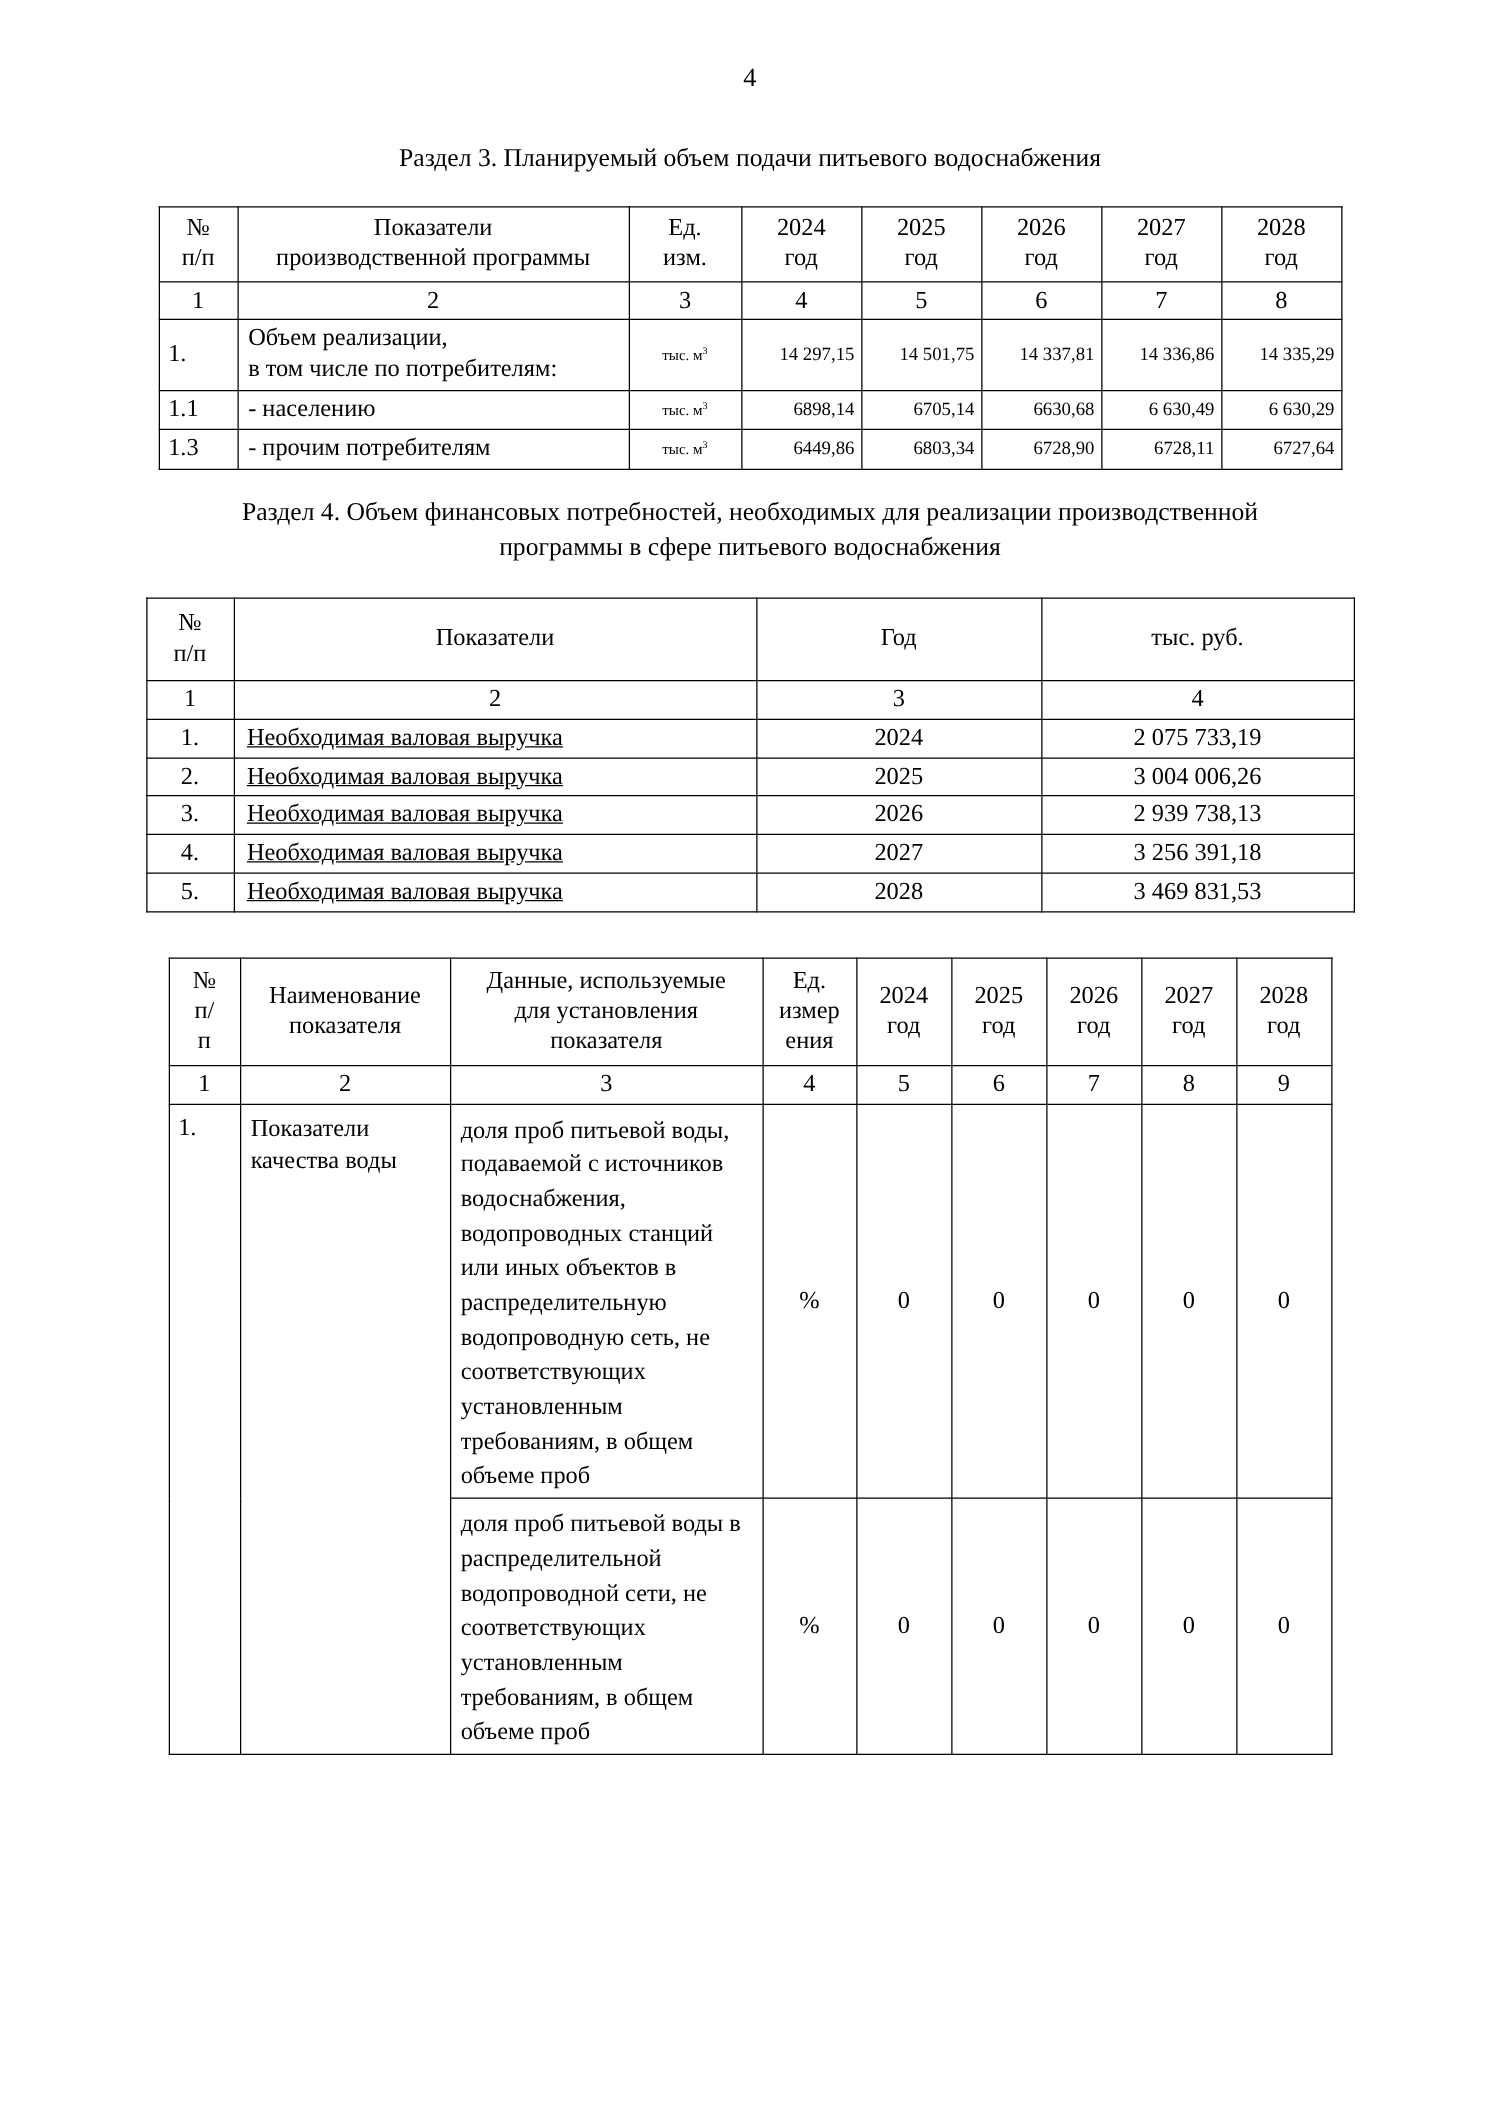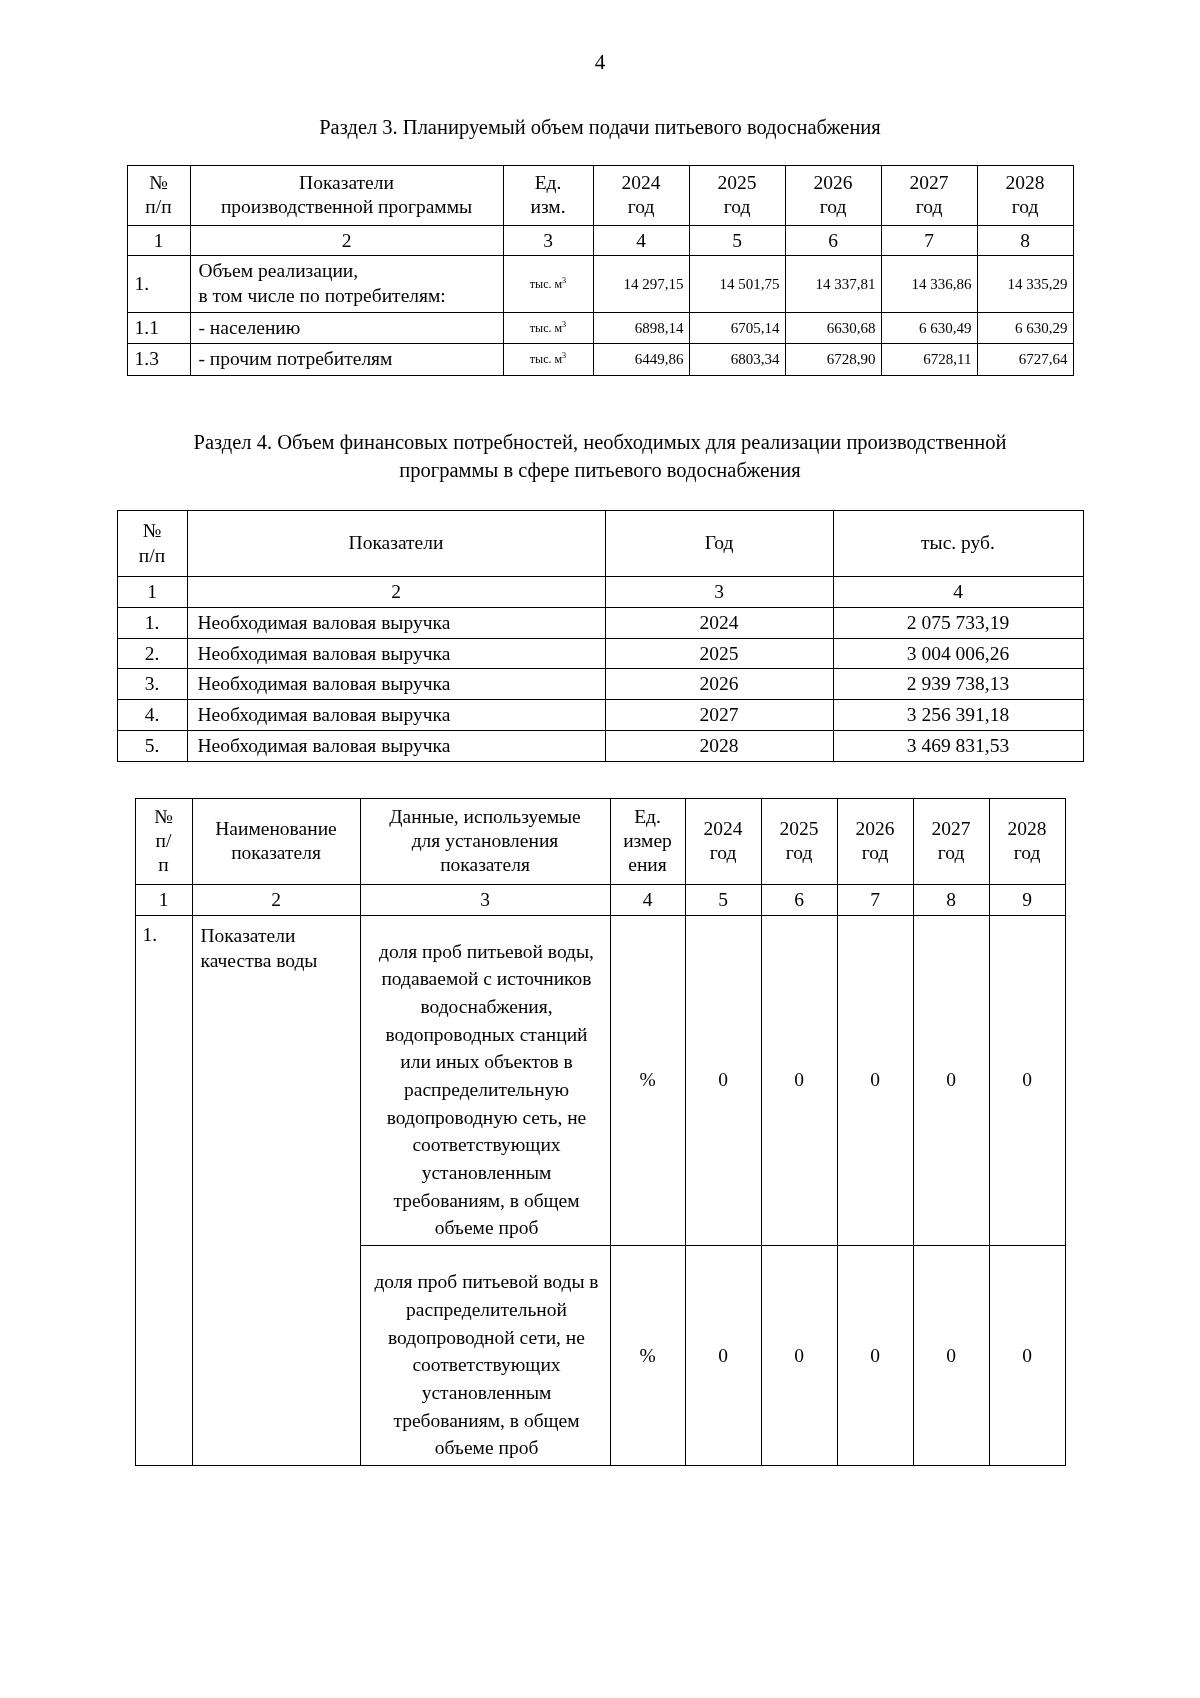--- a/index.html
+++ b/index.html
@@ -24,21 +24,21 @@
     letter-spacing: 0.2px;
   }
   .section-title {
     text-align: center;
     font-size: 20.5px;
     line-height: 1.38;
     margin: 0 auto;
     width: 830px;
   }
   .sec3-title { margin-top: 38px; }
-  .sec4-title { margin-top: 52px; width: 900px; }
+  .sec4-title { margin-top: 20px; width: 900px; }
   .sec5-title { margin-top: 36px; width: 900px; }
 
   table.doc {
     border-collapse: collapse;
     margin: 0 auto;
     table-layout: fixed;
     font-size: 19.5px;
   }
   table.doc td,
   table.doc th {
@@ -54,30 +54,30 @@
   #t1 { width: 946px; margin-top: 24px; }
   #t1 .hdr td { text-align: center; line-height: 1.24; padding: 5px 3px; }
   #t1 td.unit { text-align: center; white-space: nowrap; font-size: 12px; }
   #t1 td.val { text-align: right; white-space: nowrap; font-size: 15px; }
   #t1 td.name { text-align: left; padding-left: 8px; line-height: 1.26; }
   #t1 td.idx { text-align: left; padding-left: 7px; }
 
   
   #t2 { width: 926px; margin-top: 26px; }
   #t2 .hdr td { text-align: center; line-height: 1.25; padding: 8px 4px; }
-  #t2 td.name { text-align: left; padding-left: 10px; }
+  #t2 td.name { text-align: left; padding-left: 10px; text-decoration: underline; }
   #t2 td.idx { text-align: center; }
   #t2 td.val { text-align: center; white-space: nowrap; }
 
   
   #t3 { width: 930px; margin-top: 26px; }
   #t3 .hdr td { text-align: center; line-height: 1.25; padding: 6px 3px; vertical-align: middle; }
   #t3 td.body-idx { text-align: left; vertical-align: top; padding-left: 7px; padding-top: 7px; }
   #t3 td.body-name { text-align: left; vertical-align: top; padding-left: 8px; padding-top: 7px; line-height: 1.3; }
-  #t3 td.body-desc { text-align: center; vertical-align: top; padding-left: 8px; padding-top: 22px; line-height: 1.42; }
+  #t3 td.body-desc { text-align: left; vertical-align: top; padding-left: 8px; padding-top: 7px; line-height: 1.42; }
   #t3 td.body-val { text-align: center; vertical-align: middle; }
   sup { font-size: 0.68em; vertical-align: super; line-height: 0; }
 </style>
 </head>
 <body>
 
 <div class="page">
 
   <div class="page-number">4</div>
 

